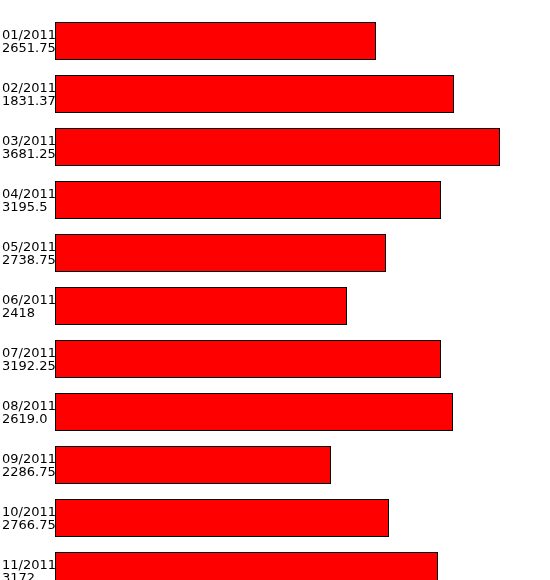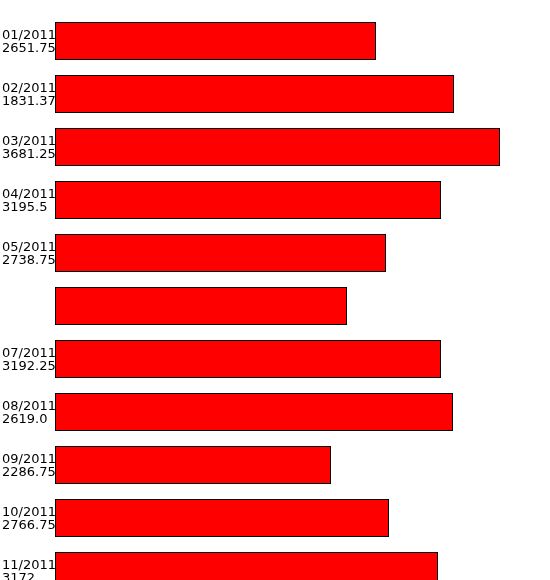--- a/index.html
+++ b/index.html
@@ -84,20 +84,24 @@
       <div class="bar" style="left: 55px; width: 386px; height: 38px; background: rgb(255, 0, 0); border-color: rgb(0, 0, 0);"></div>
     </div>
     <div class="bar-row" style="top: 234px; width: 524px;">
       <div class="row-label">
         <span>05/2011</span>
         <span>2738.75</span>
       </div>
       <div class="bar" style="left: 55px; width: 331px; height: 38px; background: rgb(255, 0, 0); border-color: rgb(0, 0, 0);"></div>
     </div>
     <div class="bar-row" style="top: 287px; width: 550px;">
+      <div class="row-label">
+        <span>06/2011</span>
+        <span>2418</span>
+      </div>
       <div class="bar" style="left: 55px; width: 292px; height: 38px; background: rgb(255, 0, 0); border-color: rgb(0, 0, 0);"></div>
     </div>
     <div class="bar-row" style="top: 340px; width: 550px;">
       <div class="row-label">
         <span>07/2011</span>
         <span>3192.25</span>
       </div>
       <div class="bar" style="left: 55px; width: 386px; height: 38px; background: rgb(255, 0, 0); border-color: rgb(0, 0, 0);"></div>
     </div>
     <div class="bar-row" style="top: 393px; width: 550px;">

